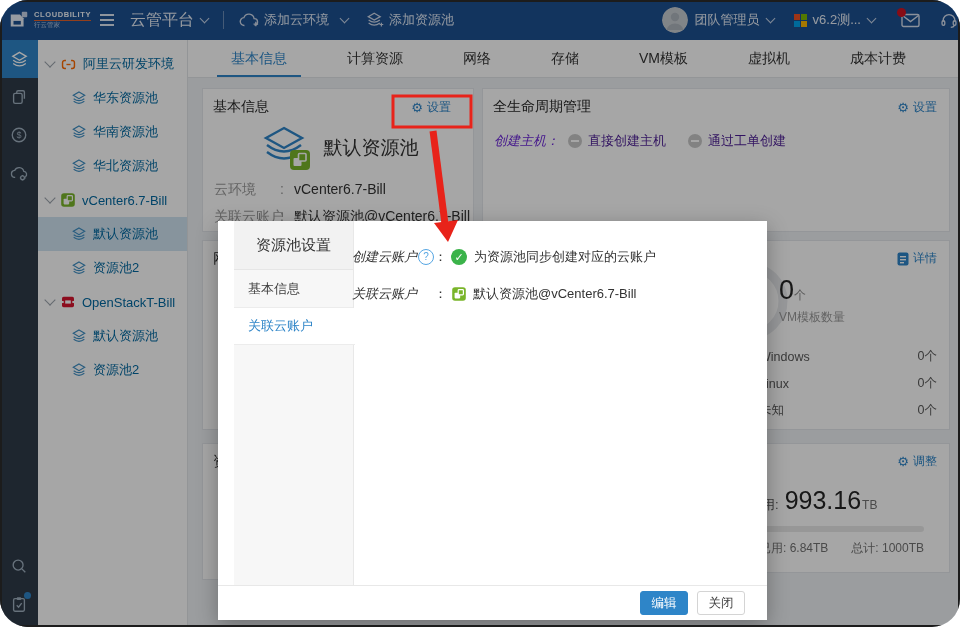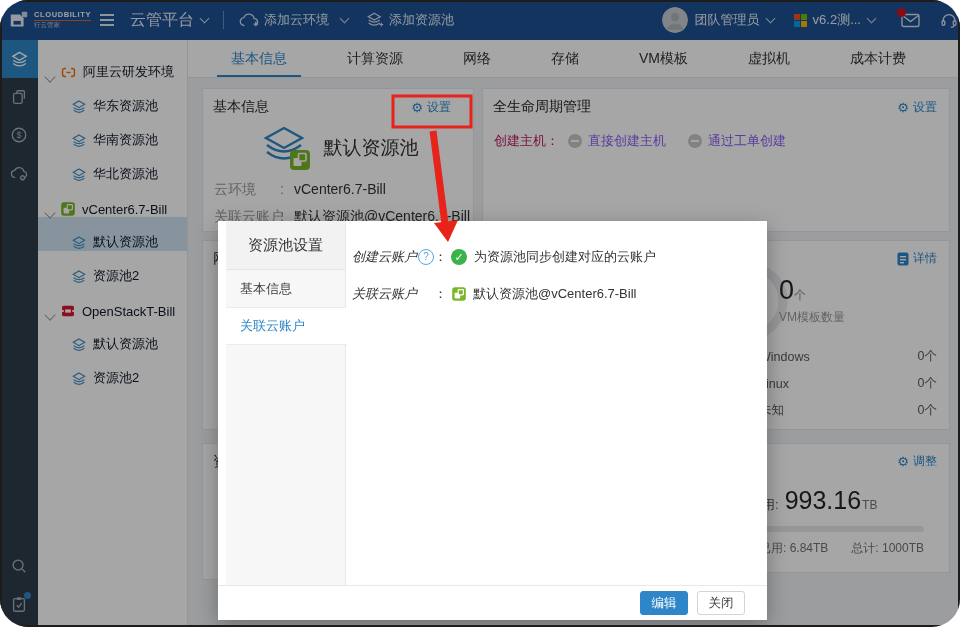--- a/index.html
+++ b/index.html
@@ -38,21 +38,21 @@
   .rail-item{width:38px;height:38px;display:flex;align-items:center;justify-content:center;
              color:#9fb0bf;cursor:pointer;}
   .rail-item.active{background:#2e85c8;color:#fff;}
   .rail-bottom{position:absolute;left:0;bottom:4px;width:38px;}
   .dotwrap{position:relative;display:inline-flex;}
   .task-dot{position:absolute;right:-3px;top:-3px;width:7px;height:7px;border-radius:50%;background:#2e85c8;}
 
   
   .tree{position:absolute;left:38px;top:40px;width:150px;bottom:0;background:#fff;
         border-right:1px solid #e2e5e9;box-sizing:border-box;padding-top:7px;z-index:1;}
-  .titem{height:34px;display:flex;align-items:flex-end;font-size:13px;color:#0f172a;
+  .titem{height:34px;display:flex;align-items:center;font-size:13px;color:#0369a1;
          padding-left:8px;gap:6px;cursor:pointer;white-space:nowrap;}
   .titem.l1{padding-left:33px;}
   .titem.sel{background:#cfe4f2;}
   .chev{width:7px;height:7px;border-right:1.5px solid #9aa2ab;border-bottom:1.5px solid #9aa2ab;
         transform:rotate(45deg);margin-top:-4px;flex:none;}
   .ic16{display:inline-flex;flex:none;}
 
   
   .main{position:absolute;left:188px;top:40px;right:0;bottom:0;background:#eef1f4;z-index:1;}
   .tabs{position:absolute;left:0;top:0;right:0;height:38px;background:#fff;
@@ -67,22 +67,22 @@
   .link{color:#2e85c8;font-size:12px;display:inline-flex;align-items:center;gap:4px;cursor:pointer;white-space:nowrap;}
   .gear{font-size:13px;line-height:1;font-family:"DejaVu Sans",sans-serif;}
 
   .pool-id{display:flex;align-items:center;justify-content:center;margin-top:8px;gap:12px;}
   .pool-name{font-size:19px;color:#333;}
   .bi-row{display:flex;font-size:14px;margin:9px 0 0 11px;color:#333;white-space:nowrap;}
   .bi-label{width:66px;color:#999;flex:none;}
   .bi-colon{width:14px;color:#999;flex:none;}
 
   .lc-row{display:flex;align-items:center;margin:16px 0 0 11px;font-size:13px;white-space:nowrap;}
-  .lc-label{width:74px;color:#be185d;flex:none;}
-  .lc-opt{display:flex;align-items:center;gap:6px;color:#8b5cf6;width:120px;flex:none;}
+  .lc-label{width:74px;color:#6d28d9;flex:none;font-style:italic;}
+  .lc-opt{display:flex;align-items:center;gap:6px;color:#4c1d95;width:120px;flex:none;}
   .minus{width:14px;height:14px;border-radius:50%;background:#c8c8c8;position:relative;display:inline-block;flex:none;}
   .minus::after{content:"";position:absolute;left:3px;right:3px;top:6px;height:2px;background:#fff;}
 
   .donut{position:absolute;}
   .vm-count{position:absolute;left:296px;top:36px;line-height:1;}
   .vm-num{font-size:27px;color:#262626;}
   .vm-unit{font-size:12px;color:#8c8c8c;}
   .vm-cap{font-size:12px;color:#999;margin-top:7px;}
   .vm-rows{position:absolute;left:276px;right:12px;top:102px;}
   .vm-row{height:27px;display:flex;align-items:center;justify-content:space-between;
@@ -94,21 +94,21 @@
   .st-avail-unit{font-size:12px;color:#737373;margin-left:1px;}
   .st-bar{position:absolute;left:18px;right:25px;top:82px;height:6px;border-radius:3px;background:#e9e9e9;}
   .st-bar-fill{height:6px;border-radius:3px;background:#5b6b7c;width:0.7%;}
   .st-foot{position:absolute;left:276px;right:25px;top:96px;display:flex;justify-content:space-between;
            font-size:12px;color:#737373;}
 
   
   .overlay{position:absolute;inset:0;background:rgba(0,0,0,.35);z-index:50;}
   .modal{position:absolute;left:218px;top:221px;width:549px;height:399px;background:#fff;
          box-shadow:0 6px 20px rgba(0,0,0,.3);z-index:60;}
-  .m-left{position:absolute;left:8px;top:0;width:120px;bottom:35px;background:#f7f7f7;
+  .m-left{position:absolute;left:16px;top:0;width:120px;bottom:35px;background:#f7f7f7;
           border-right:1px solid #e8e8e8;box-sizing:border-box;}
   .m-title{height:48px;background:#f2f2f2;border-bottom:1px solid #e6e6e6;display:flex;
            align-items:center;justify-content:center;font-size:15px;color:#333;}
   .m-tab{height:37px;display:flex;align-items:center;padding-left:14px;font-size:13px;color:#404040;
          border-bottom:1px solid #ececec;cursor:pointer;}
   .m-tab.active{background:#fff;color:#2e85c8;width:121px;box-sizing:border-box;position:relative;z-index:1;}
   .m-row{position:absolute;left:134px;display:flex;align-items:center;font-size:13px;color:#333;white-space:nowrap;}
   .m-label{width:66px;flex:none;font-style:italic;}
   .help-slot{width:16px;flex:none;display:inline-flex;justify-content:flex-start;}
   .help{width:14px;height:14px;border:1px solid #56a6e3;border-radius:50%;color:#56a6e3;

